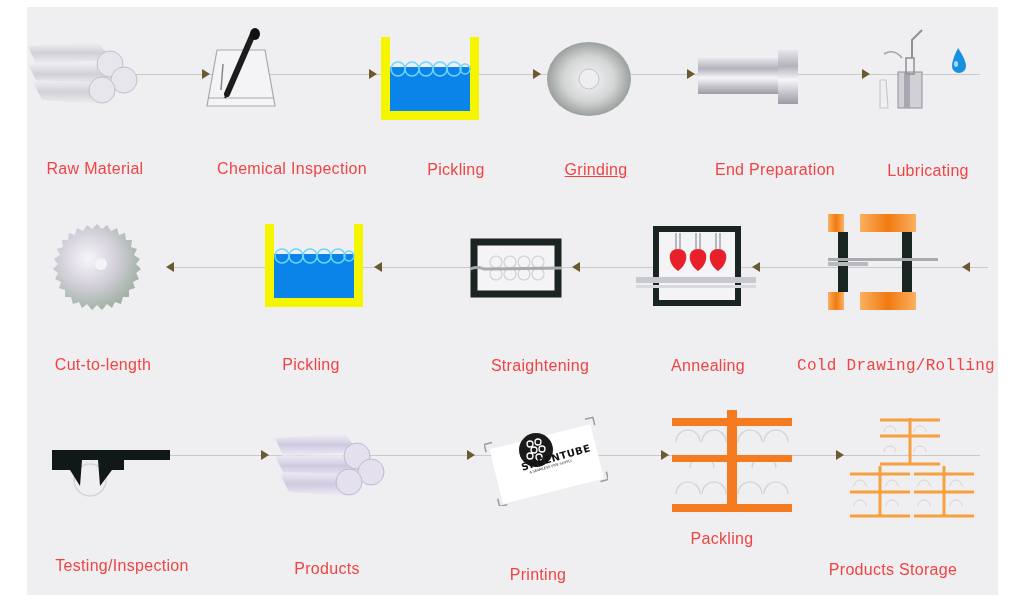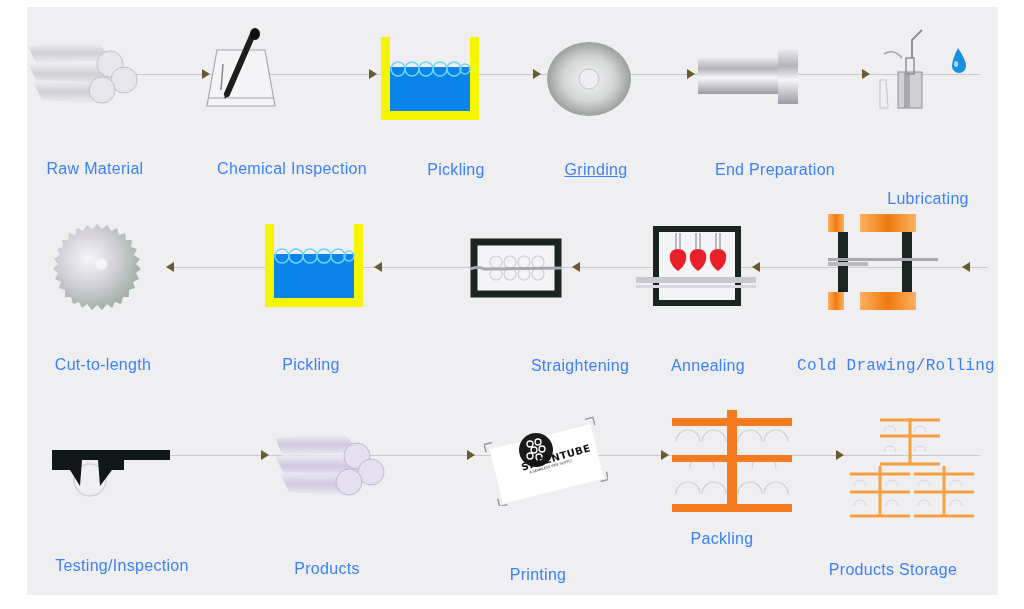--- a/index.html
+++ b/index.html
@@ -4,21 +4,21 @@
 <style>
   html, body { margin:0; padding:0; }
   body { width:1024px; height:609px; background:#ffffff; position:relative; overflow:hidden;
          font-family:"Liberation Sans", "DejaVu Sans", sans-serif; }
   .panel { position:absolute; left:27px; top:7px; width:971px; height:588px; background:#efeff1; }
   .flow-line { position:absolute; height:1px; background:#c9c9cc; }
   .arrow { position:absolute; width:0; height:0; border-top:5px solid transparent; border-bottom:5px solid transparent; }
   .arrow.right { border-left:8px solid #6b5a2e; }
   .arrow.left { border-right:8px solid #6b5a2e; }
   .icon { position:absolute; }
-  .label { position:absolute; font-size:16px; color:#3b82f6; letter-spacing:0.3px; white-space:nowrap; transform:translateX(-50%); }
+  .label { position:absolute; font-size:16px; color:#ef4444; letter-spacing:0.3px; white-space:nowrap; transform:translateX(-50%); }
   svg { display:block; }
 </style>
 </head>
 <body>
 
 <div class="panel"></div>
 
 <div class="flow-line" style="left:130px; top:74px; width:850px;"></div>
 <div class="arrow right" style="left:202px; top:69px;"></div>
 <div class="arrow right" style="left:369px; top:69px;"></div>
@@ -125,21 +125,21 @@
     <path d="M86 26 Q80 38 80 44 A7 7 0 0 0 94 44 Q94 38 86 26 Z" fill="#1890e0"></path>
     <ellipse cx="84" cy="42" rx="2" ry="3" fill="#a8ddff"></ellipse>
   </svg>
 </div>
 
 <div class="label" style="left:95px; top:160px;">Raw Material</div>
 <div class="label" style="left:292px; top:160px;">Chemical Inspection</div>
 <div class="label" style="left:456px; top:161px;">Pickling</div>
 <div class="label" style="left:596px; top:161px;text-decoration:underline;">Grinding</div>
 <div class="label" style="left:775px; top:161px;">End Preparation</div>
-<div class="label" style="left:928px; top:162px;margin-top:28px;">Lubricating</div>
+<div class="label" style="left:928px; top:162px;">Lubricating</div>
 
 <div class="icon" style="left:47px; top:222px;">
   <svg width="100" height="90" viewBox="0 0 100 90">
     <defs>
       <radialGradient id="sawG" cx="0.4" cy="0.4" r="0.6">
         <stop offset="0" stop-color="#f6f6f8"></stop>
           <stop offset="0.5" stop-color="#d6d2dc"></stop>
           <stop offset="1" stop-color="#a4b2a8"></stop>
       </radialGradient>
     </defs>
@@ -218,21 +218,21 @@
     <rect x="34" y="78" width="56" height="18" fill="url(#dieG)"></rect>
     <rect x="12" y="18" width="10" height="60" fill="#1a2420"></rect>
     <rect x="76" y="18" width="10" height="60" fill="#1a2420"></rect>
     <rect x="2" y="44" width="110" height="3" fill="#a8aab0"></rect>
     <rect x="2" y="48" width="40" height="4" fill="#b8bac0"></rect>
   </svg>
 </div>
 
 <div class="label" style="left:103px; top:356px;">Cut-to-length</div>
 <div class="label" style="left:311px; top:356px;">Pickling</div>
-<div class="label" style="left:540px; top:357px;margin-left:40px;">Straightening</div>
+<div class="label" style="left:540px; top:357px;">Straightening</div>
 <div class="label" style="left:708px; top:357px;">Annealing</div>
 <div class="label" style="left:896px; top:357px;font-family:Liberation Mono, monospace;">Cold Drawing/Rolling</div>
 
 <div class="icon" style="left:52px; top:450px;">
   <svg width="120" height="50" viewBox="0 0 120 50">
     <circle cx="38" cy="30" r="16" fill="none" stroke="#d4d4d8" stroke-width="1.5"></circle>
     <path d="M0 0 L118 0 L118 10 L72 10 L72 20 L60 20 L48 36 L46 10 L30 10 L28 36 L18 20 L0 20 Z" fill="#101818"></path>
   </svg>
 </div>
 

